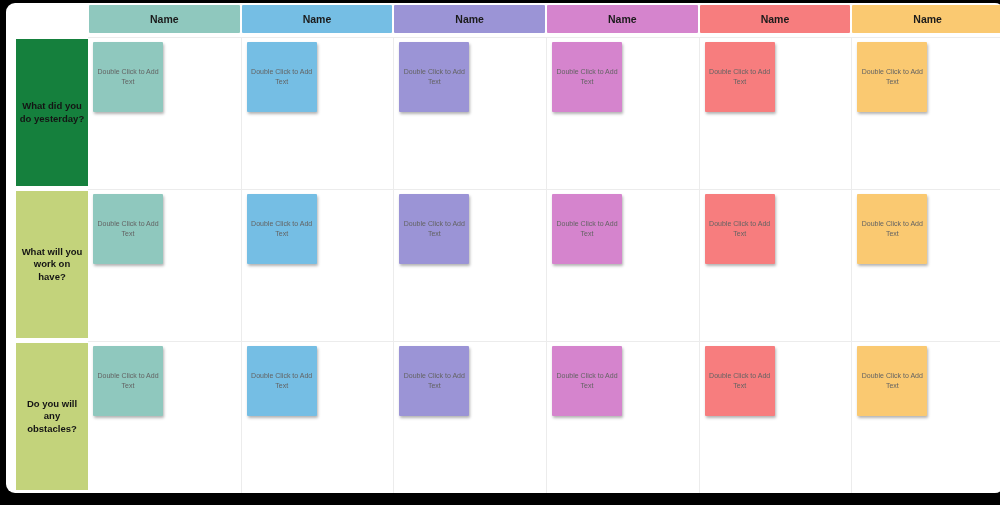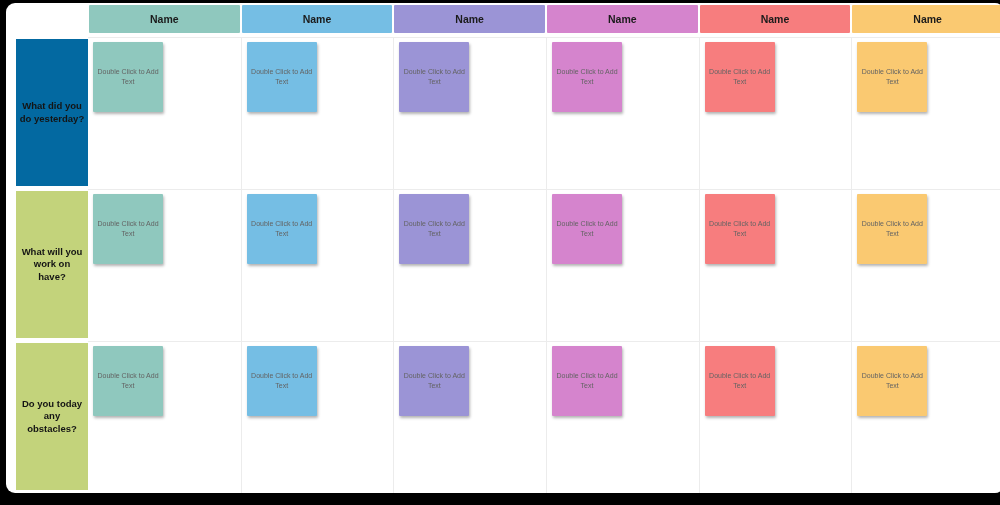--- a/index.html
+++ b/index.html
@@ -126,21 +126,21 @@
         <span>Name</span>
       </div>
     </div>
     <div class="cell header-cell">
       <div class="header-block" style="background: rgb(250, 201, 113);">
         <span>Name</span>
       </div>
     </div>
 
     <div class="cell question-cell">
-      <div class="question-block" style="background: #0369a1;">
+      <div class="question-block" style="background: #15803d;">
         <span>What did you do yesterday?</span>
       </div>
     </div>
     <div class="cell note-cell col-first">
       <div class="note" style="background: rgb(143, 200, 190);">
         <span>Double Click to Add Text</span>
       </div>
     </div>
     <div class="cell note-cell">
       <div class="note" style="background: rgb(117, 190, 228);">
@@ -199,21 +199,21 @@
       </div>
     </div>
     <div class="cell note-cell">
       <div class="note" style="background: rgb(250, 201, 113);">
         <span>Double Click to Add Text</span>
       </div>
     </div>
 
     <div class="cell question-cell">
       <div class="question-block" style="background: rgb(195, 211, 123);">
-        <span>Do you today any obstacles?</span>
+        <span>Do you will any obstacles?</span>
       </div>
     </div>
     <div class="cell note-cell col-first">
       <div class="note" style="background: rgb(143, 200, 190);">
         <span>Double Click to Add Text</span>
       </div>
     </div>
     <div class="cell note-cell">
       <div class="note" style="background: rgb(117, 190, 228);">
         <span>Double Click to Add Text</span>

